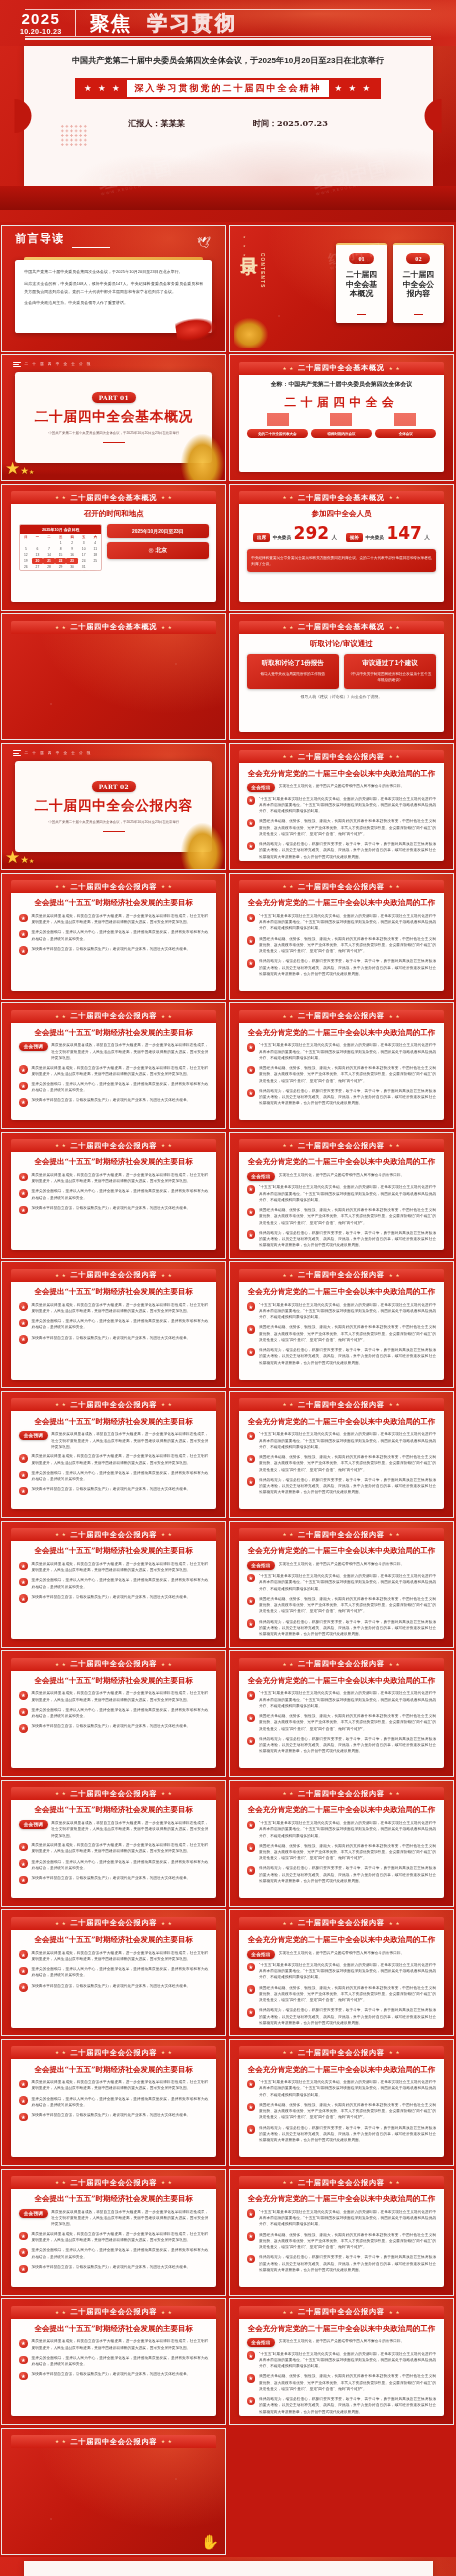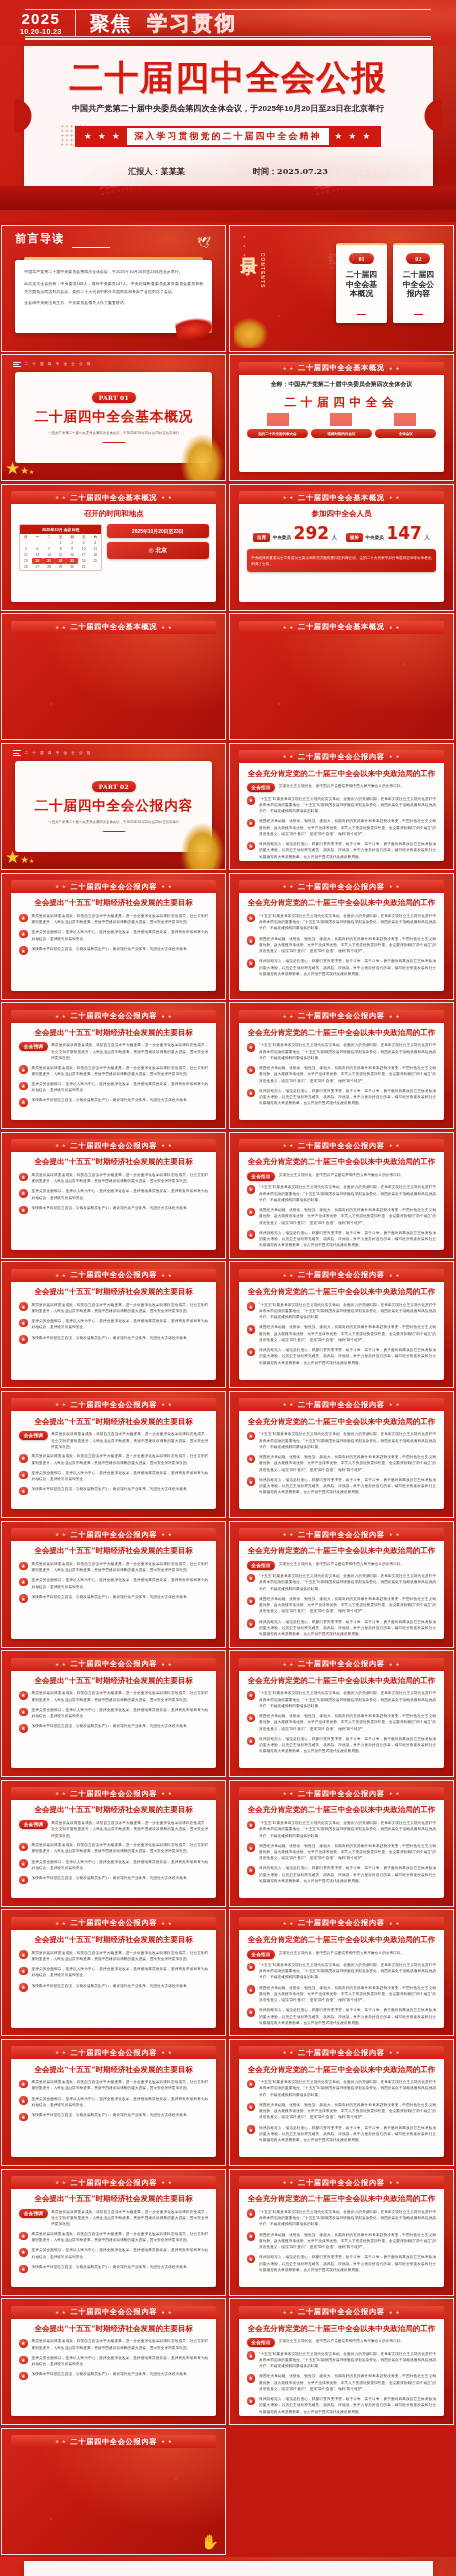--- a/index.html
+++ b/index.html
@@ -240,21 +240,20 @@
         <div class="d">10.20-10.23</div>
       </div>
       <div class="hero-div"></div>
       <div class="hero-focus">聚焦</div>
       <div class="hero-outline">学习贯彻</div>
     </div>
 
     <div class="hero-card">
       <div class="hero-mountain"></div>
       <div class="hero-dots"></div>
-      <div class="hero-title">二十届四中全会公报</div>
       <div class="hero-sub">中国共产党第二十届中央委员会第四次全体会议，于2025年10月20日至23日在北京举行</div>
       <div class="hero-banner">
         <span class="stars">★ ★ ★</span>
         <span class="txt">深入学习贯彻党的二十届四中全会精神</span>
         <span class="stars">★ ★ ★</span>
       </div>
       <div class="hero-meta">
         <span>汇报人：某某某</span>
         <span>时间：2025.07.23</span>
       </div>
@@ -473,20 +472,34 @@
         <span class="st">★ ★</span>
       </div>
     </div>
 
     <div class="th slide">
       <div class="hbar">
         <span class="st">★ ★</span>
         <span class="tt">二十届四中全会基本概况</span>
         <span class="st">★ ★</span>
       </div>
+      <div class="body-card">
+        <div class="card-h">听取讨论/审议通过</div>
+        <div class="cols" style="margin-top:2.6px">
+          <div class="col redbox">
+            <div class="t1">听取和讨论了1份报告</div>
+            <div class="t2">领导人受中央政治局委托所作的工作报告</div>
+          </div>
+          <div class="col redbox">
+            <div class="t1">审议通过了1个建议</div>
+            <div class="t2">《中共中央关于制定国民经济和社会发展第十五个五年规划的建议》</div>
+          </div>
+        </div>
+        <div style="text-align:center;font-size:3.9px;color:#555;margin-top:5.2px">领导人就《建议（讨论稿）》向全会作了说明。</div>
+      </div>
     </div>
 
     <div class="th slide">
       <div class="crumb">
         <span class="bars">
             <i></i>
             <i></i>
             <i></i>
           </span>
         <span class="ct">二 十 届 四 中 全 会 公 报</span>

